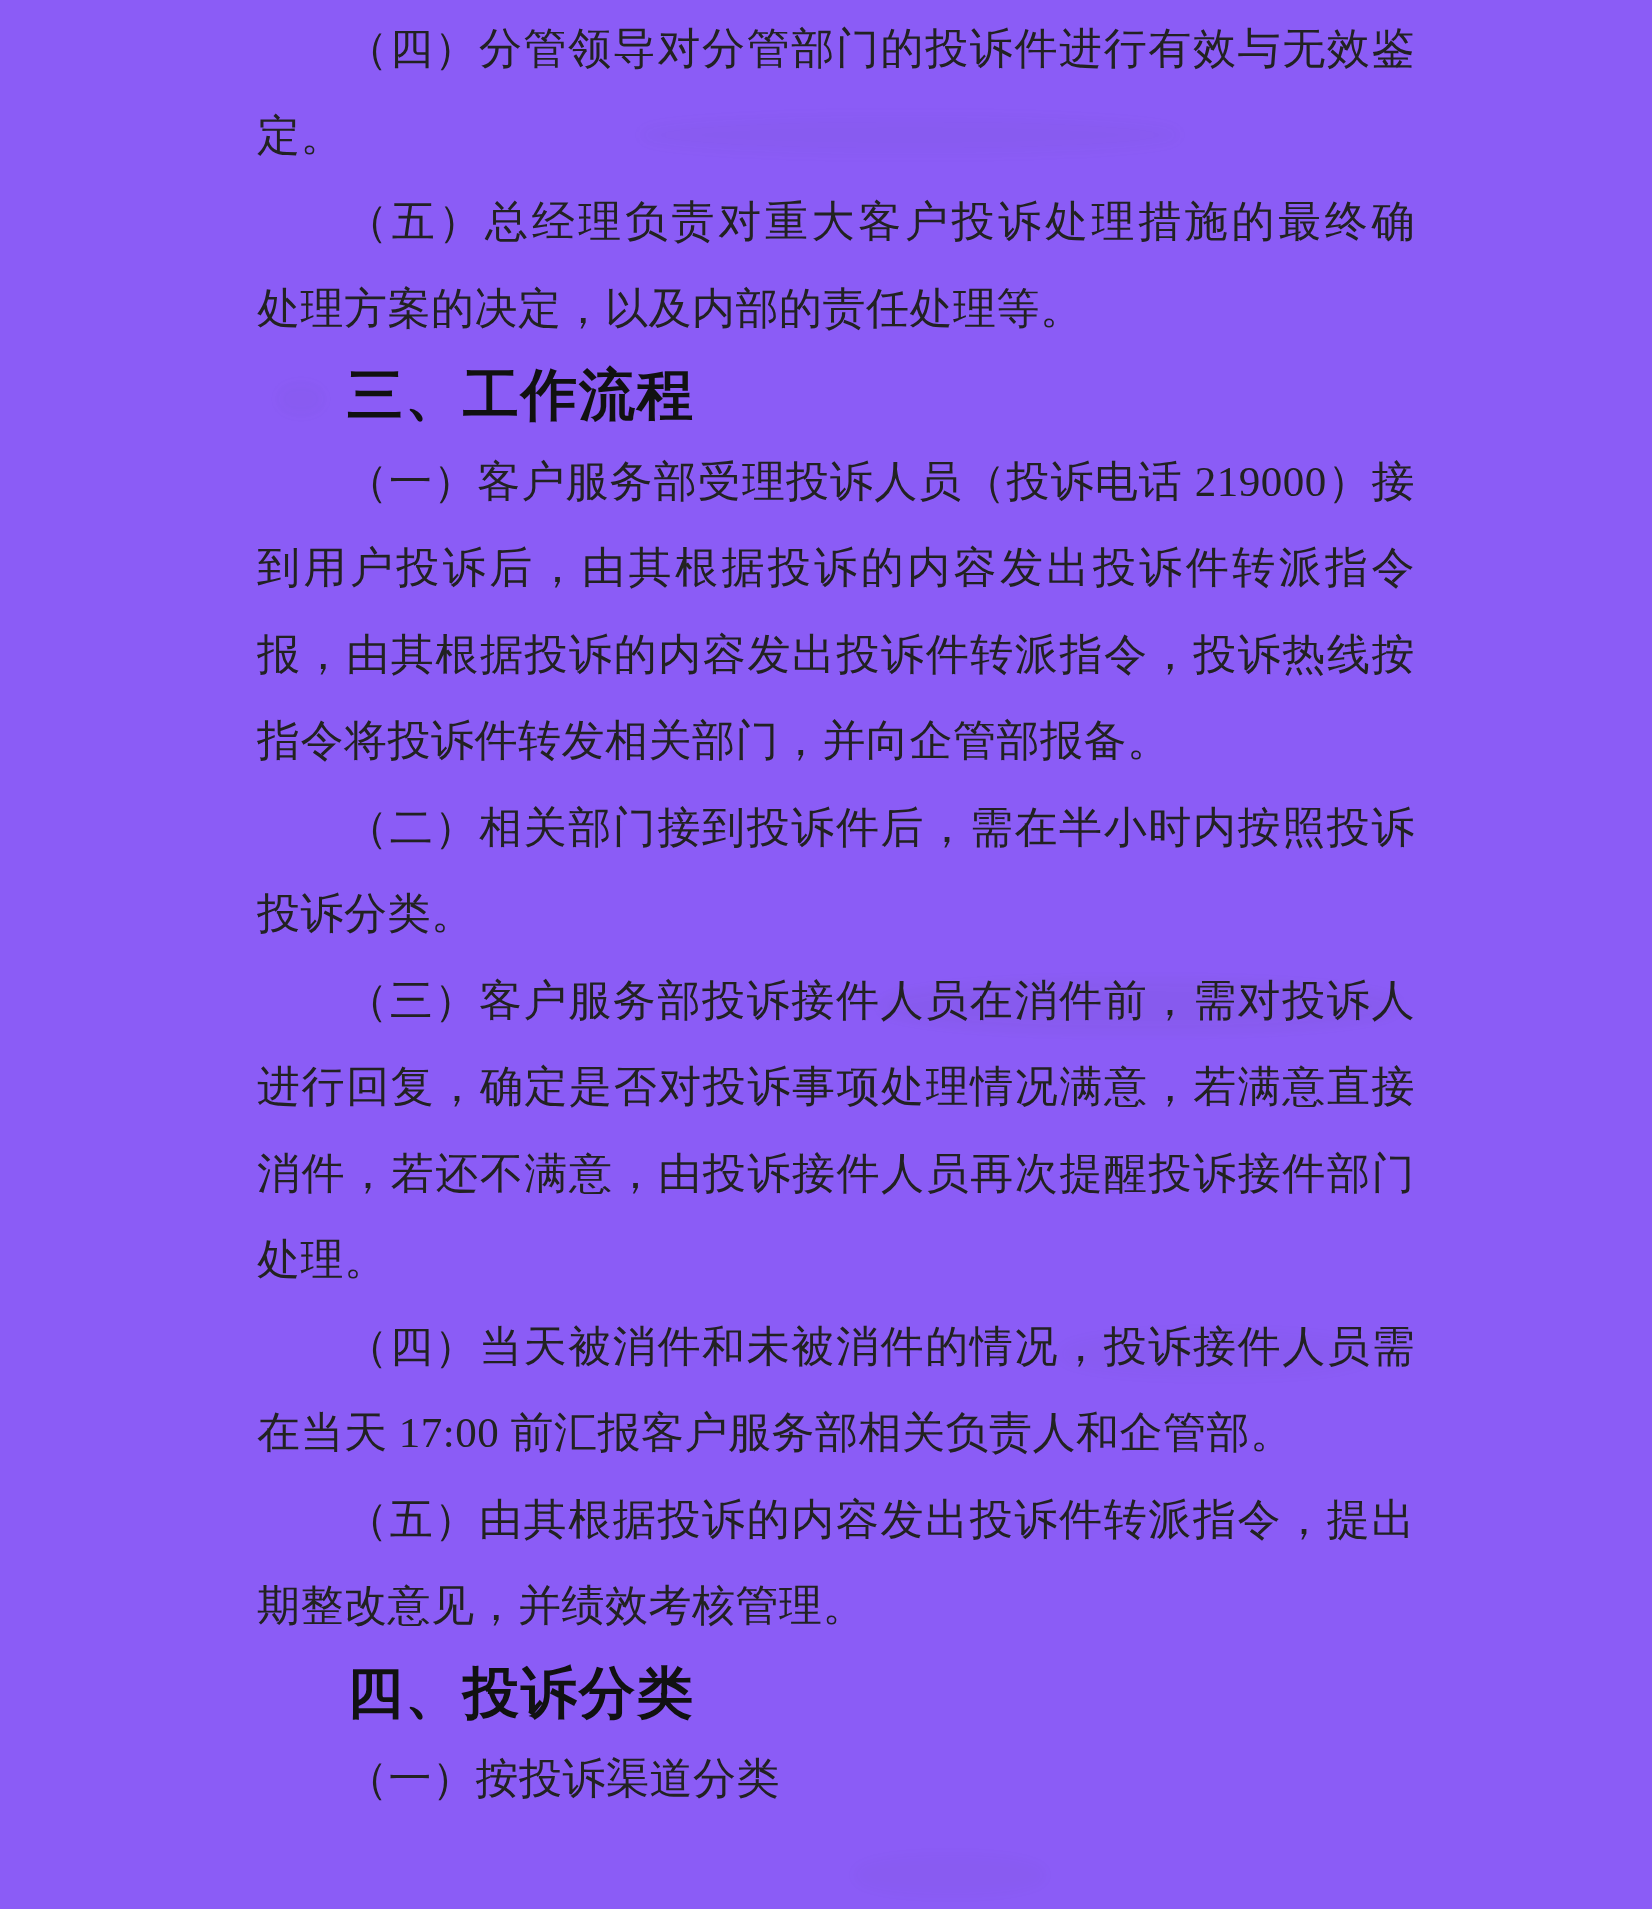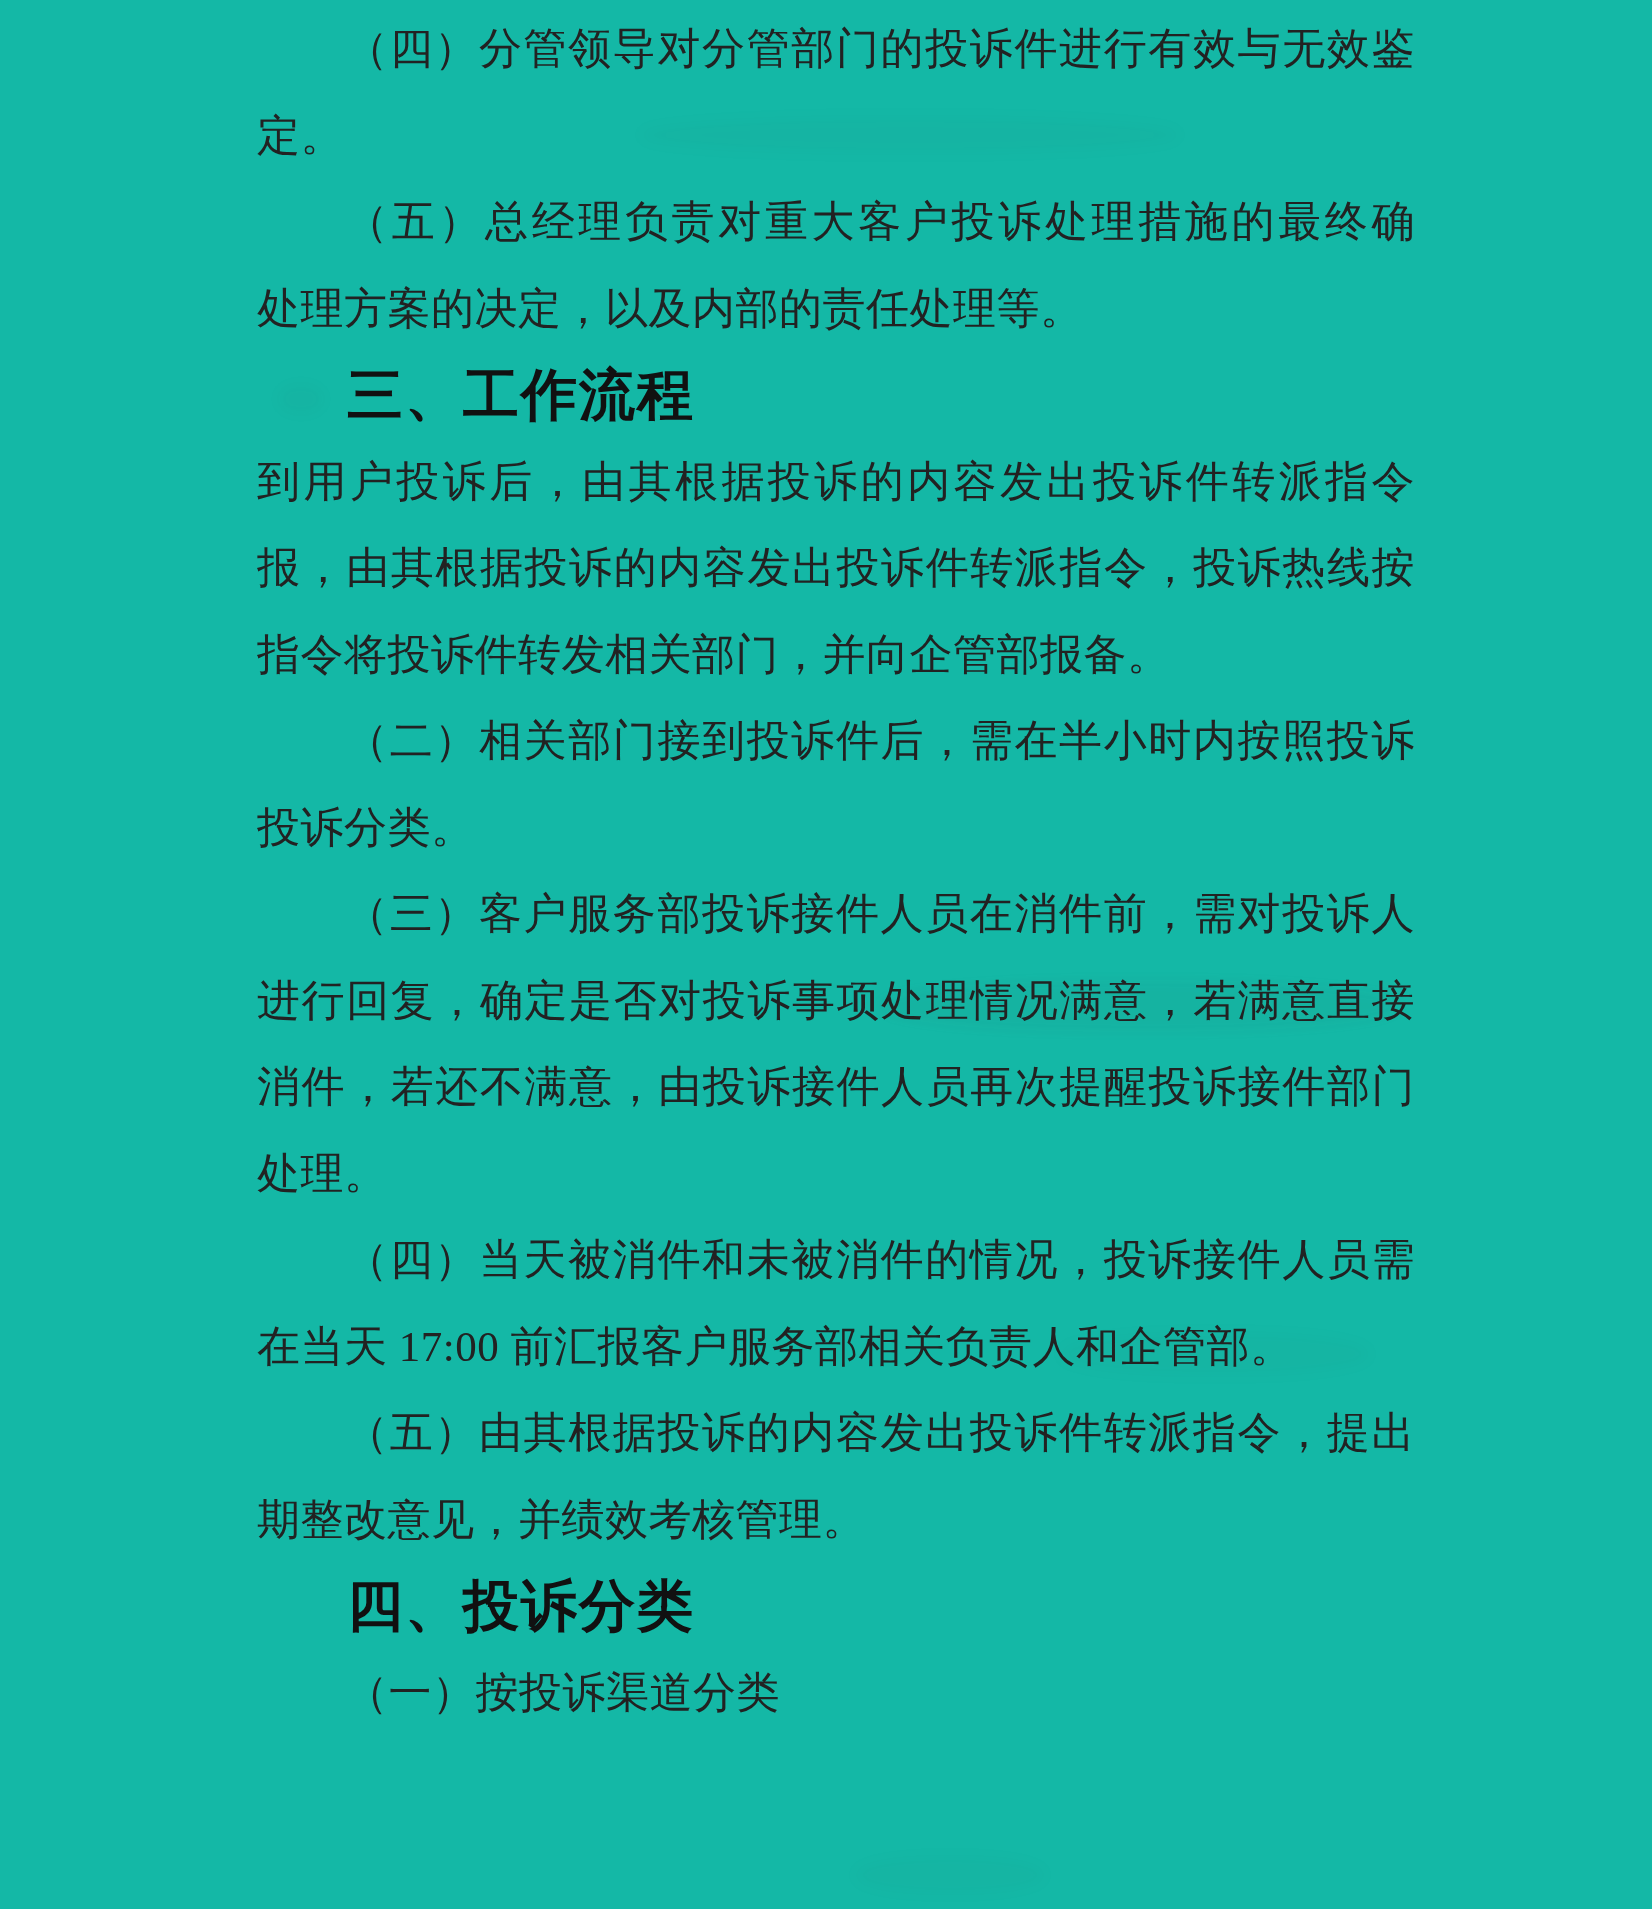--- a/index.html
+++ b/index.html
@@ -9,21 +9,21 @@
   body {
     width: 1652px;
     height: 1909px;
     background: #ffffff;
     position: relative;
     overflow: hidden;
   }
   .scan-page {
     position: absolute;
     inset: 0;
-    background: #14b8a6;
+    background: #8b5cf6;
     text-decoration: underline;
   }
   .textblock {
     position: absolute;
     left: 257px;
     top: 6px;
     width: 1158px;
     color: #222222;
     font-family: "Liberation Serif", serif;
     font-size: 43px;
@@ -77,20 +77,21 @@
   <div class="artifact a3"></div>
   <div class="artifact a4"></div>
   <div class="artifact a5"></div>
 
   <div class="textblock">
     <div class="line para justify">（四）分管领导对分管部门的投诉件进行有效与无效鉴</div>
     <div class="line">定。</div>
     <div class="line para justify">（五）总经理负责对重大客户投诉处理措施的最终确定，</div>
     <div class="line">处理方案的决定，以及内部的责任处理等。</div>
     <div class="line heading">三、工作流程</div>
+    <div class="line para justify">（一）客户服务部受理投诉人员（投诉电话 219000）接</div>
     <div class="line justify">到用户投诉后，由其根据投诉的内容发出投诉件转派指令</div>
     <div class="line justify">报，由其根据投诉的内容发出投诉件转派指令，投诉热线按</div>
     <div class="line">指令将投诉件转发相关部门，并向企管部报备。</div>
     <div class="line para justify">（二）相关部门接到投诉件后，需在半小时内按照投诉</div>
     <div class="line">投诉分类。</div>
     <div class="line para justify">（三）客户服务部投诉接件人员在消件前，需对投诉人</div>
     <div class="line justify">进行回复，确定是否对投诉事项处理情况满意，若满意直接</div>
     <div class="line justify">消件，若还不满意，由投诉接件人员再次提醒投诉接件部门</div>
     <div class="line">处理。</div>
     <div class="line para justify">（四）当天被消件和未被消件的情况，投诉接件人员需</div>

